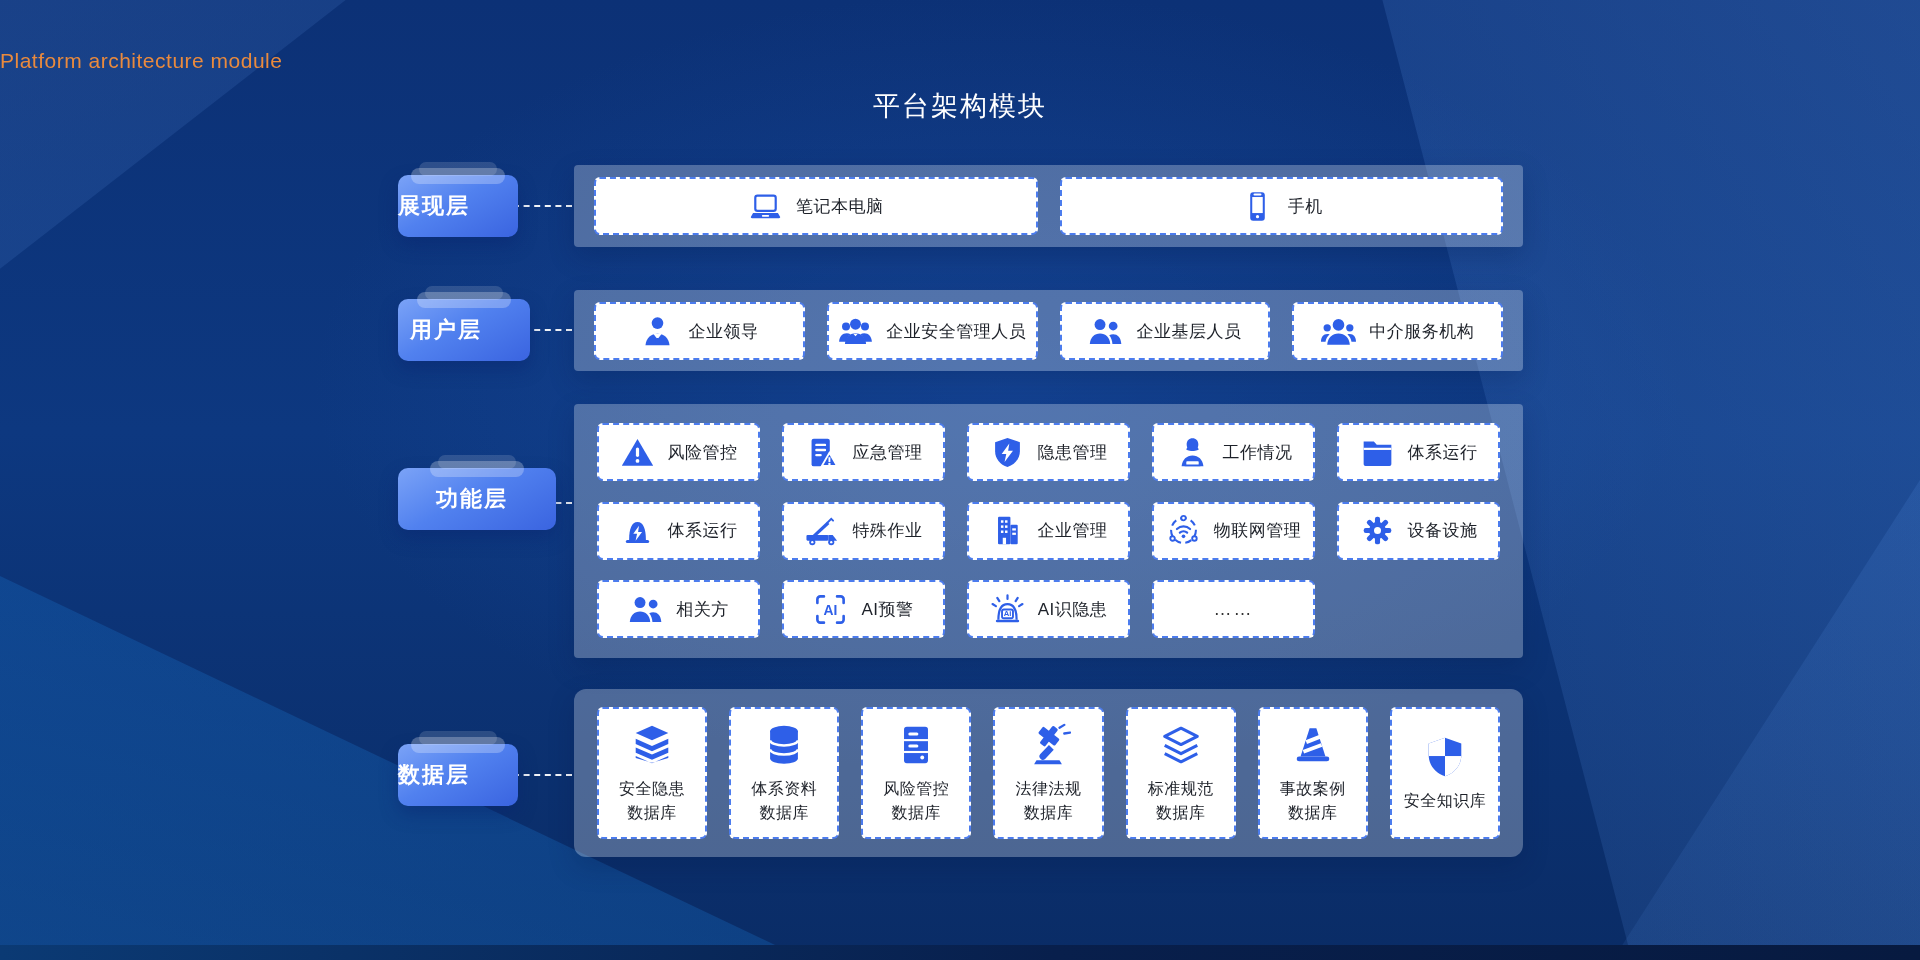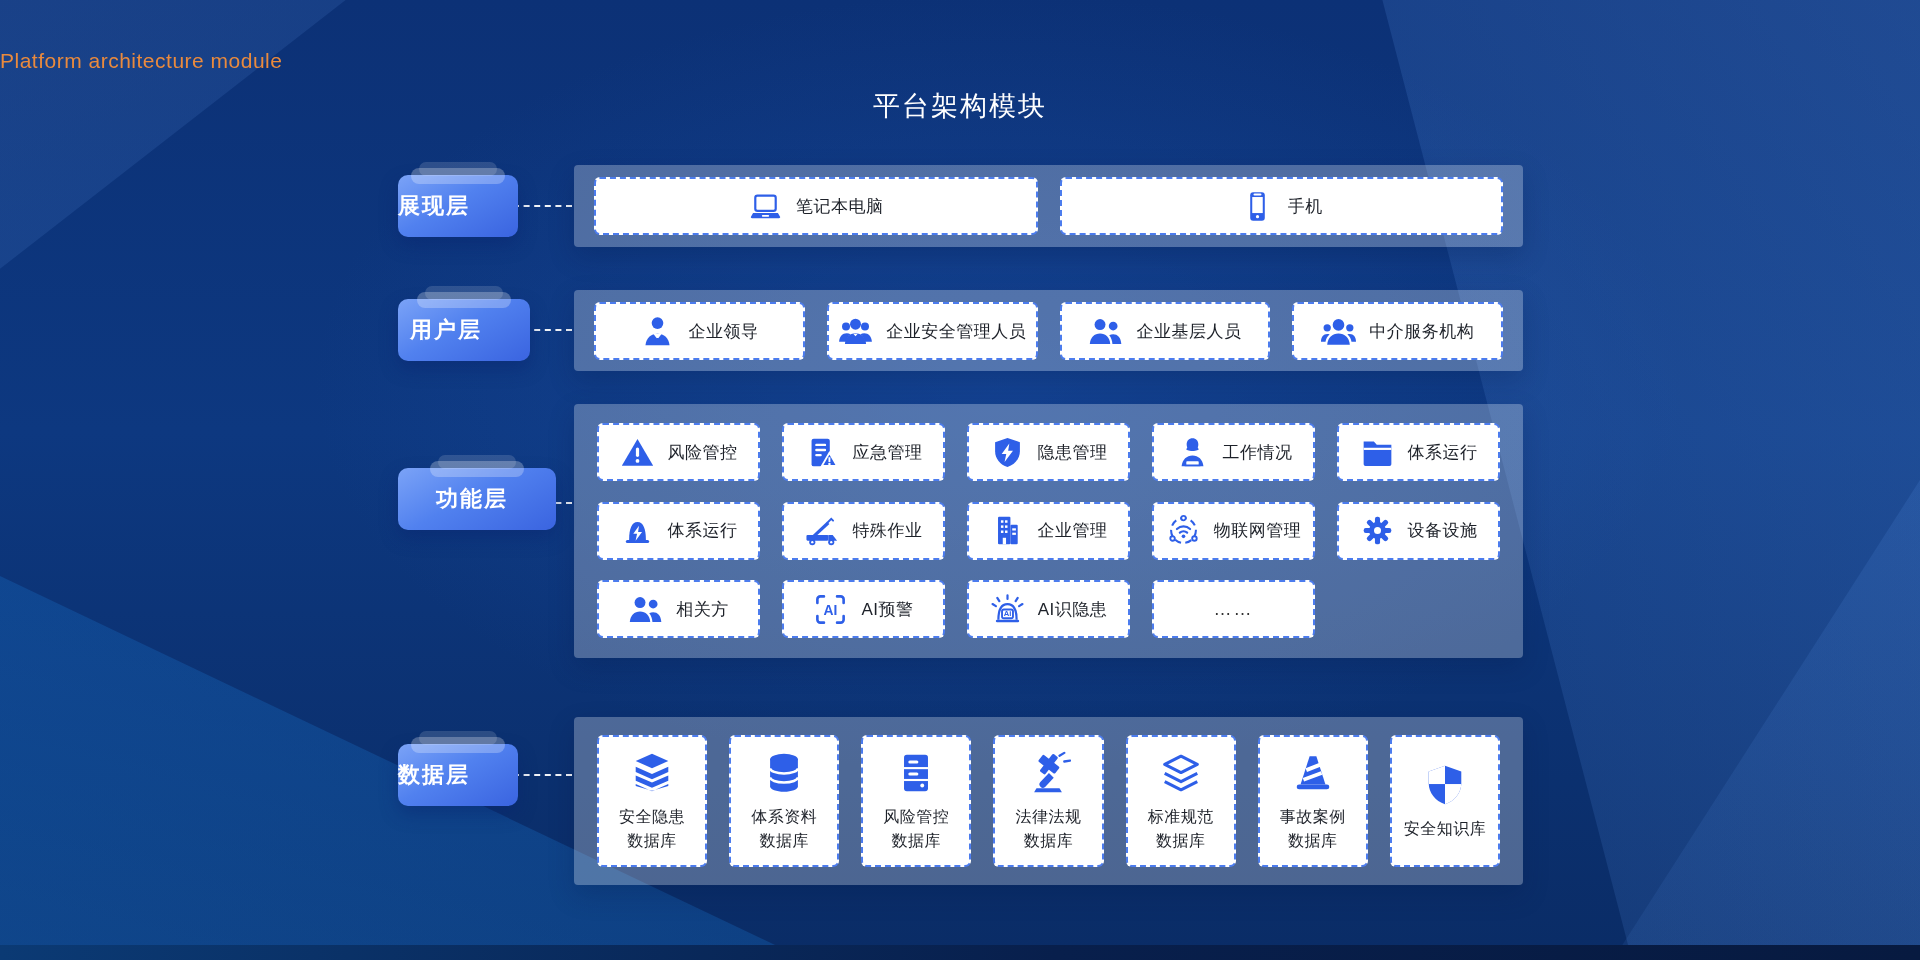--- a/index.html
+++ b/index.html
@@ -353,21 +353,21 @@
           <span class="card-label">AI识隐患</span>
         </div>
         <div class="card row-card no-icon">
           <span class="card-label">……</span>
         </div>
       </div>
       <div class="layer-tab" style="top: 744px;">
         <span class="tab-label">数据层</span>
       </div>
       <div class="connector" style="top: 774px;"></div>
-      <div class="panel panel-data" style="top: 717px; height: 168px;">
+      <div class="panel panel-data" style="top: 689px; height: 168px; border-radius: 12px;">
         <div class="card data-card">
           <span class="icon">
             <svg viewBox="0 0 48 48" fill="currentColor">
               <path d="M24 4l17 7.5L24 19 7 11.5z"></path>
               <path d="M7 17.5l17 7.5 17-7.5v5.5L24 30.5 7 23z"></path>
               <path d="M7 26.5l17 7.5 17-7.5V32L24 39.5 7 32z"></path>
               <path d="M7 35.5l17 7.5 17-7.5v2L24 42.5 7 37.5z"></path>
             </svg>
           </span>
           <span class="card-label">安全隐患

